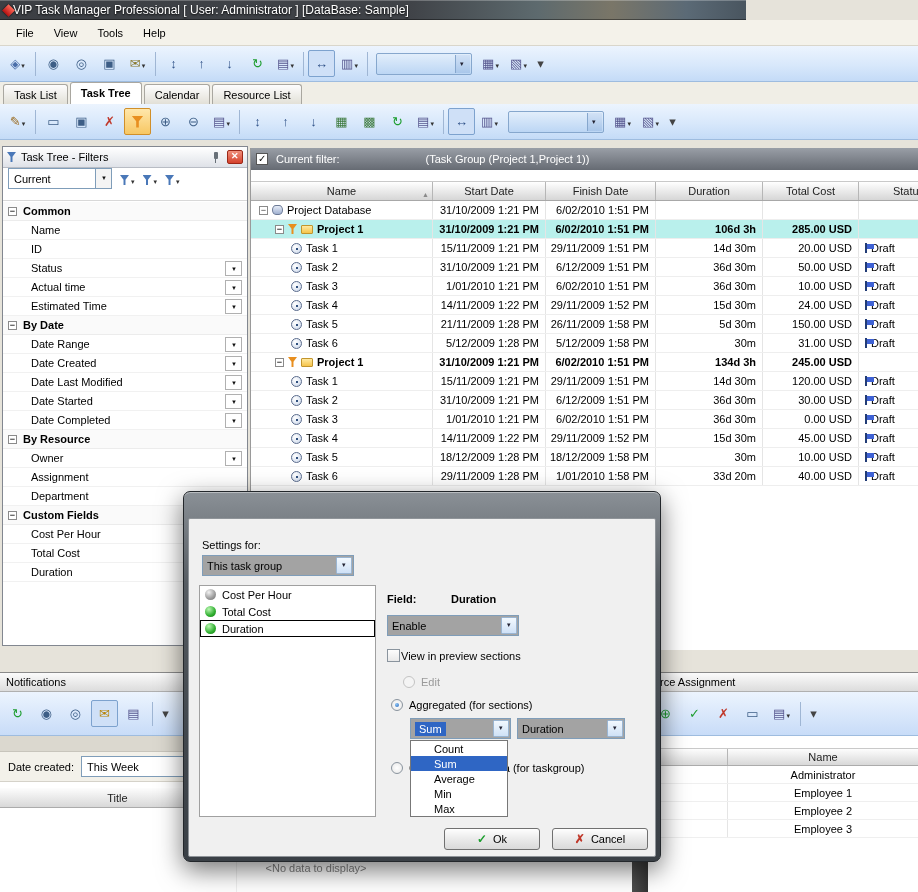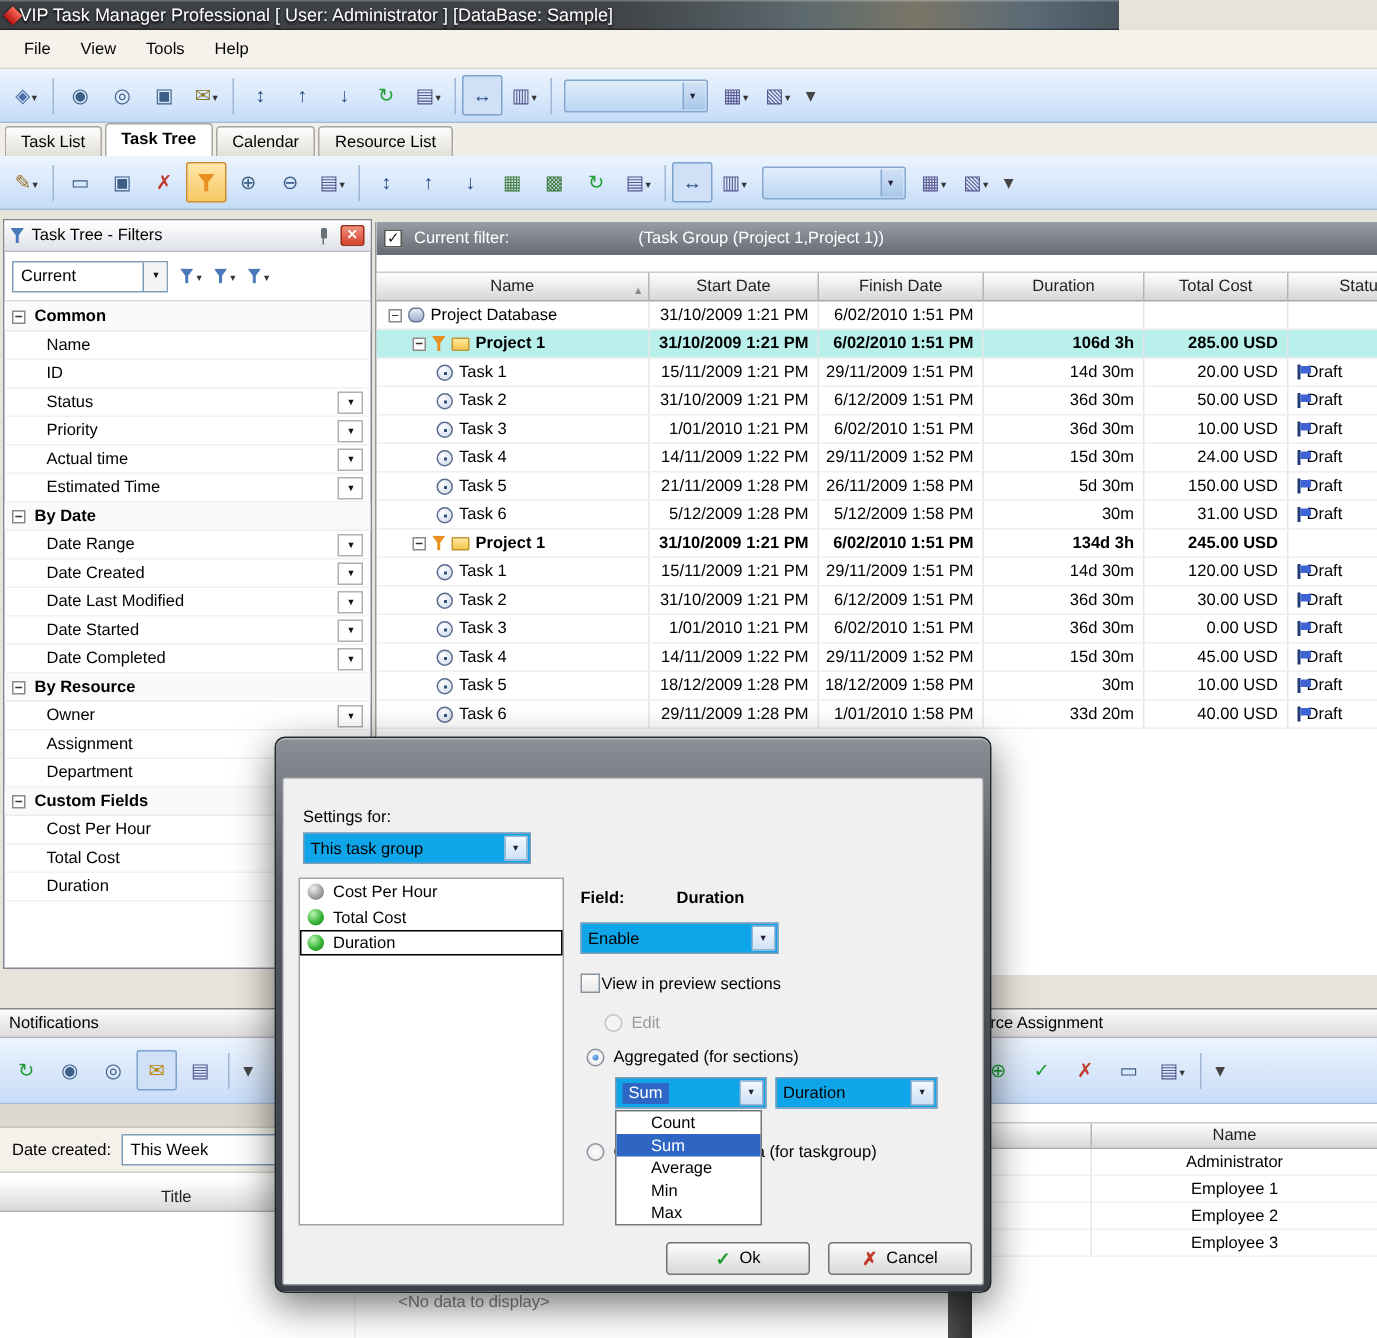--- a/index.html
+++ b/index.html
@@ -45,21 +45,21 @@
 
 .mainarea{position:absolute;left:0;top:140px;width:918px;height:510px;background:#e6e3da;}
 .filter-panel{position:absolute;left:2px;top:6px;width:246px;height:500px;background:#fff;border:1px solid #828790;}
 .fp-header{height:21px;background:linear-gradient(#ffffff,#dfe2e8);border-bottom:1px solid #b8bcc4;display:flex;align-items:center;padding:0 4px;gap:5px;}
 .fp-title{flex:1;font-size:11px;white-space:nowrap;}
 .fp-pin{width:12px;height:13px;position:relative;flex:none;}
 .fp-pin::before{content:"";position:absolute;left:4px;top:1px;width:4px;height:7px;background:#687078;border-radius:1px;}
 .fp-pin::after{content:"";position:absolute;left:5px;top:8px;width:1px;height:4px;background:#687078;}
 .fp-close{width:16px;height:14px;background:linear-gradient(#f0907c,#d5412c);border:1px solid #9c2717;border-radius:2px;position:relative;flex:none;}
 .fp-close::before{content:"✕";position:absolute;left:3px;top:0px;color:#fff;font-size:9px;font-weight:bold;}
-.fp-current-row{height:33px;border-bottom:1px solid #d8d8d8;display:flex;align-items:center;padding:0 5px;gap:4px;}
+.fp-current-row{height:33px;border-bottom:1px solid #d8d8d8;display:flex;padding:0 5px;gap:4px;}
 .fp-combo{width:104px;height:21px;border:1px solid #7f9db9;background:#fff;display:flex;align-items:center;padding-left:5px;position:relative;flex:none;}
 .fp-combo-arrow{position:absolute;right:0;top:0;width:16px;height:19px;border-left:1px solid #7f9db9;background:#f4f4f4;}
 .fp-combo-arrow::before{content:"▼";font-size:6px;color:#111;position:absolute;left:5px;top:6px;}
 .fp-funnel-btn{height:24px;display:flex;align-items:center;padding:0 4px;gap:1px;}
 #filter-tree{position:absolute;left:0;top:55px;right:0;bottom:0;overflow:hidden;}
 .ft-group{height:19px;display:flex;align-items:center;gap:6px;padding-left:5px;background:#fafafa;border-bottom:1px solid #ececec;font-weight:bold;}
 .ft-item{height:19px;display:flex;align-items:center;padding-left:28px;border-bottom:1px solid #f1f1f1;position:relative;}
 .ft-combo-arrow{position:absolute;right:5px;top:2px;width:17px;height:15px;border:1px solid #b0b0b0;background:#fff;}
 .ft-combo-arrow::before{content:"▼";font-size:6px;color:#111;position:absolute;left:5px;top:4px;}
 .expander{width:9px;height:9px;border:1px solid #8a8a8a;background:#fff;font-size:9px;line-height:6px;text-align:center;flex:none;color:#333;}
@@ -116,21 +116,21 @@
  background:linear-gradient(#8a9096,#565c62 25%,#42484e 65%,#3a4046);
  box-shadow:0 8px 26px rgba(0,0,0,.55), inset 0 1px rgba(255,255,255,.4);}
 .dlg-titlebar{position:absolute;left:0;top:0;right:0;height:26px;display:flex;align-items:center;padding:0 8px;gap:6px;color:#fff;}
 .dlg-icon{width:14px;height:14px;background:linear-gradient(#ffffff,#dde5ee);border:1px solid #7e93a8;border-radius:2px;position:relative;flex:none;}
 .dlg-icon::before{content:"✓";position:absolute;left:2px;top:0px;color:#1b9e2d;font-size:10px;font-weight:bold;}
 .dlg-title{flex:1;font-size:11px;text-shadow:0 1px 2px #000;white-space:nowrap;}
 .dlg-close{width:20px;height:16px;background:linear-gradient(#f59c86,#d5412c 55%,#b02715);border:1px solid #7c150c;border-radius:3px;position:relative;flex:none;box-shadow:inset 0 1px rgba(255,255,255,.5);}
 .dlg-close::before{content:"✕";position:absolute;left:5px;top:1px;color:#fff;font-size:9px;font-weight:bold;}
 .dlg-body{position:absolute;left:4px;right:4px;top:26px;bottom:4px;background:#f0f0f0;border:1px solid #8f9499;border-radius:2px;}
 .dlg-label{position:absolute;white-space:nowrap;}
-.dcombo{position:absolute;height:21px;background:#0ea5e9;border:1px solid #7f9db9;display:flex;align-items:center;padding-left:4px;font-size:11px;}
+.dcombo{position:absolute;height:21px;background:#a3a3a3;border:1px solid #7f9db9;display:flex;align-items:center;padding-left:4px;font-size:11px;}
 .dcombo .arrow{position:absolute;right:1px;top:1px;width:16px;height:17px;background:linear-gradient(#f2f8fe,#cfe1f6);border:1px solid #9ab5d2;border-radius:1px;}
 .dcombo .arrow::before{content:"▾";position:absolute;left:5px;top:3px;font-size:7px;color:#223;}
 .dcombo.focused .val{background:#2f66c4;color:#fff;padding:1px 4px;}
 .dlg-list{position:absolute;left:10px;top:66px;width:177px;height:232px;background:#fff;border:1px solid #a0a0a0;}
 .dlg-field-item{height:17px;display:flex;align-items:center;gap:6px;padding-left:4px;border:1px solid transparent;}
 .dlg-field-item.selected{border-color:#000;}
 .dot{width:11px;height:11px;border-radius:50%;flex:none;}
 .dot.green{background:radial-gradient(circle at 35% 30%,#b9f7b2,#2fae2f 60%,#187818);}
 .dot.gray{background:radial-gradient(circle at 35% 30%,#f2f2f2,#9a9a9a 60%,#6f6f6f);}
 .checkbox{position:absolute;display:flex;align-items:center;gap:1px;}
@@ -346,24 +346,20 @@
             <span class="ft-item-label">Name</span>
           </div>
           <div class="ft-item">
             <span class="ft-item-label">ID</span>
           </div>
           <div class="ft-item">
             <span class="ft-item-label">Status</span>
             <span class="ft-combo-arrow"></span>
           </div>
           <div class="ft-item">
-            <span class="ft-item-label">Priority</span>
-            <span class="ft-combo-arrow"></span>
-          </div>
-          <div class="ft-item">
             <span class="ft-item-label">Actual time</span>
             <span class="ft-combo-arrow"></span>
           </div>
           <div class="ft-item">
             <span class="ft-item-label">Estimated Time</span>
             <span class="ft-combo-arrow"></span>
           </div>
           <div class="ft-group">
             <span class="expander">−</span>
             <span class="ft-group-label">By Date</span>

